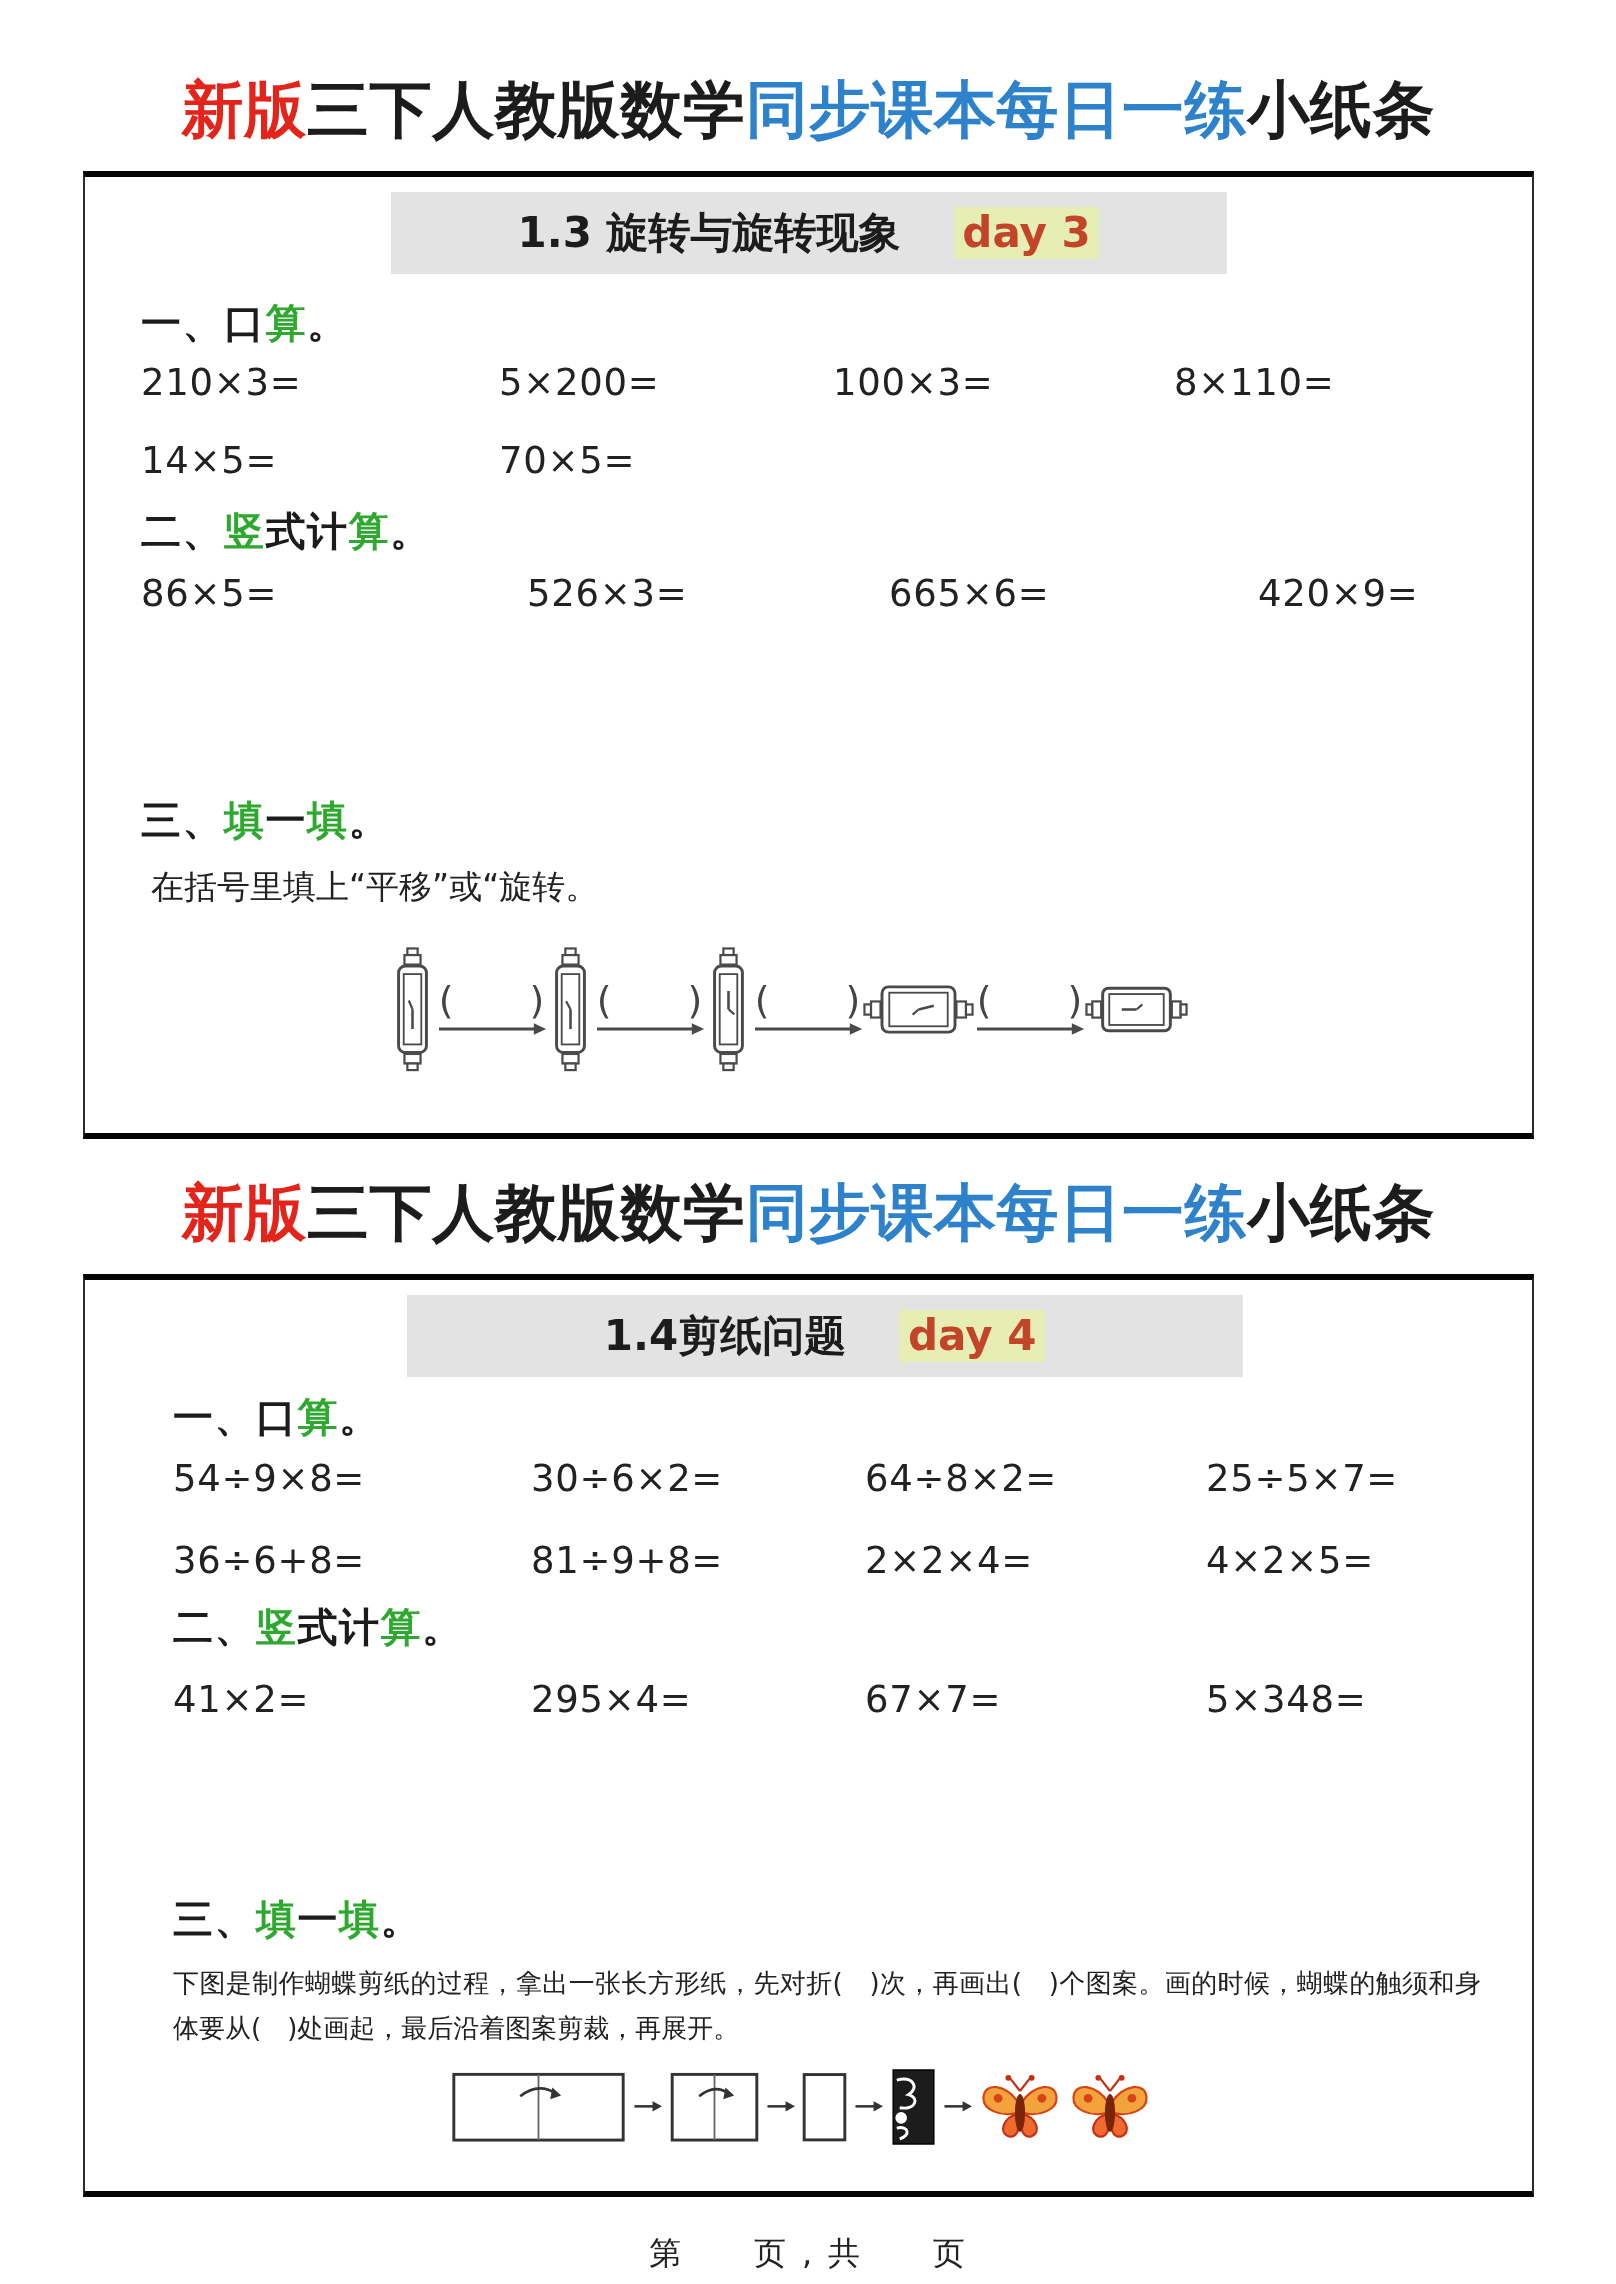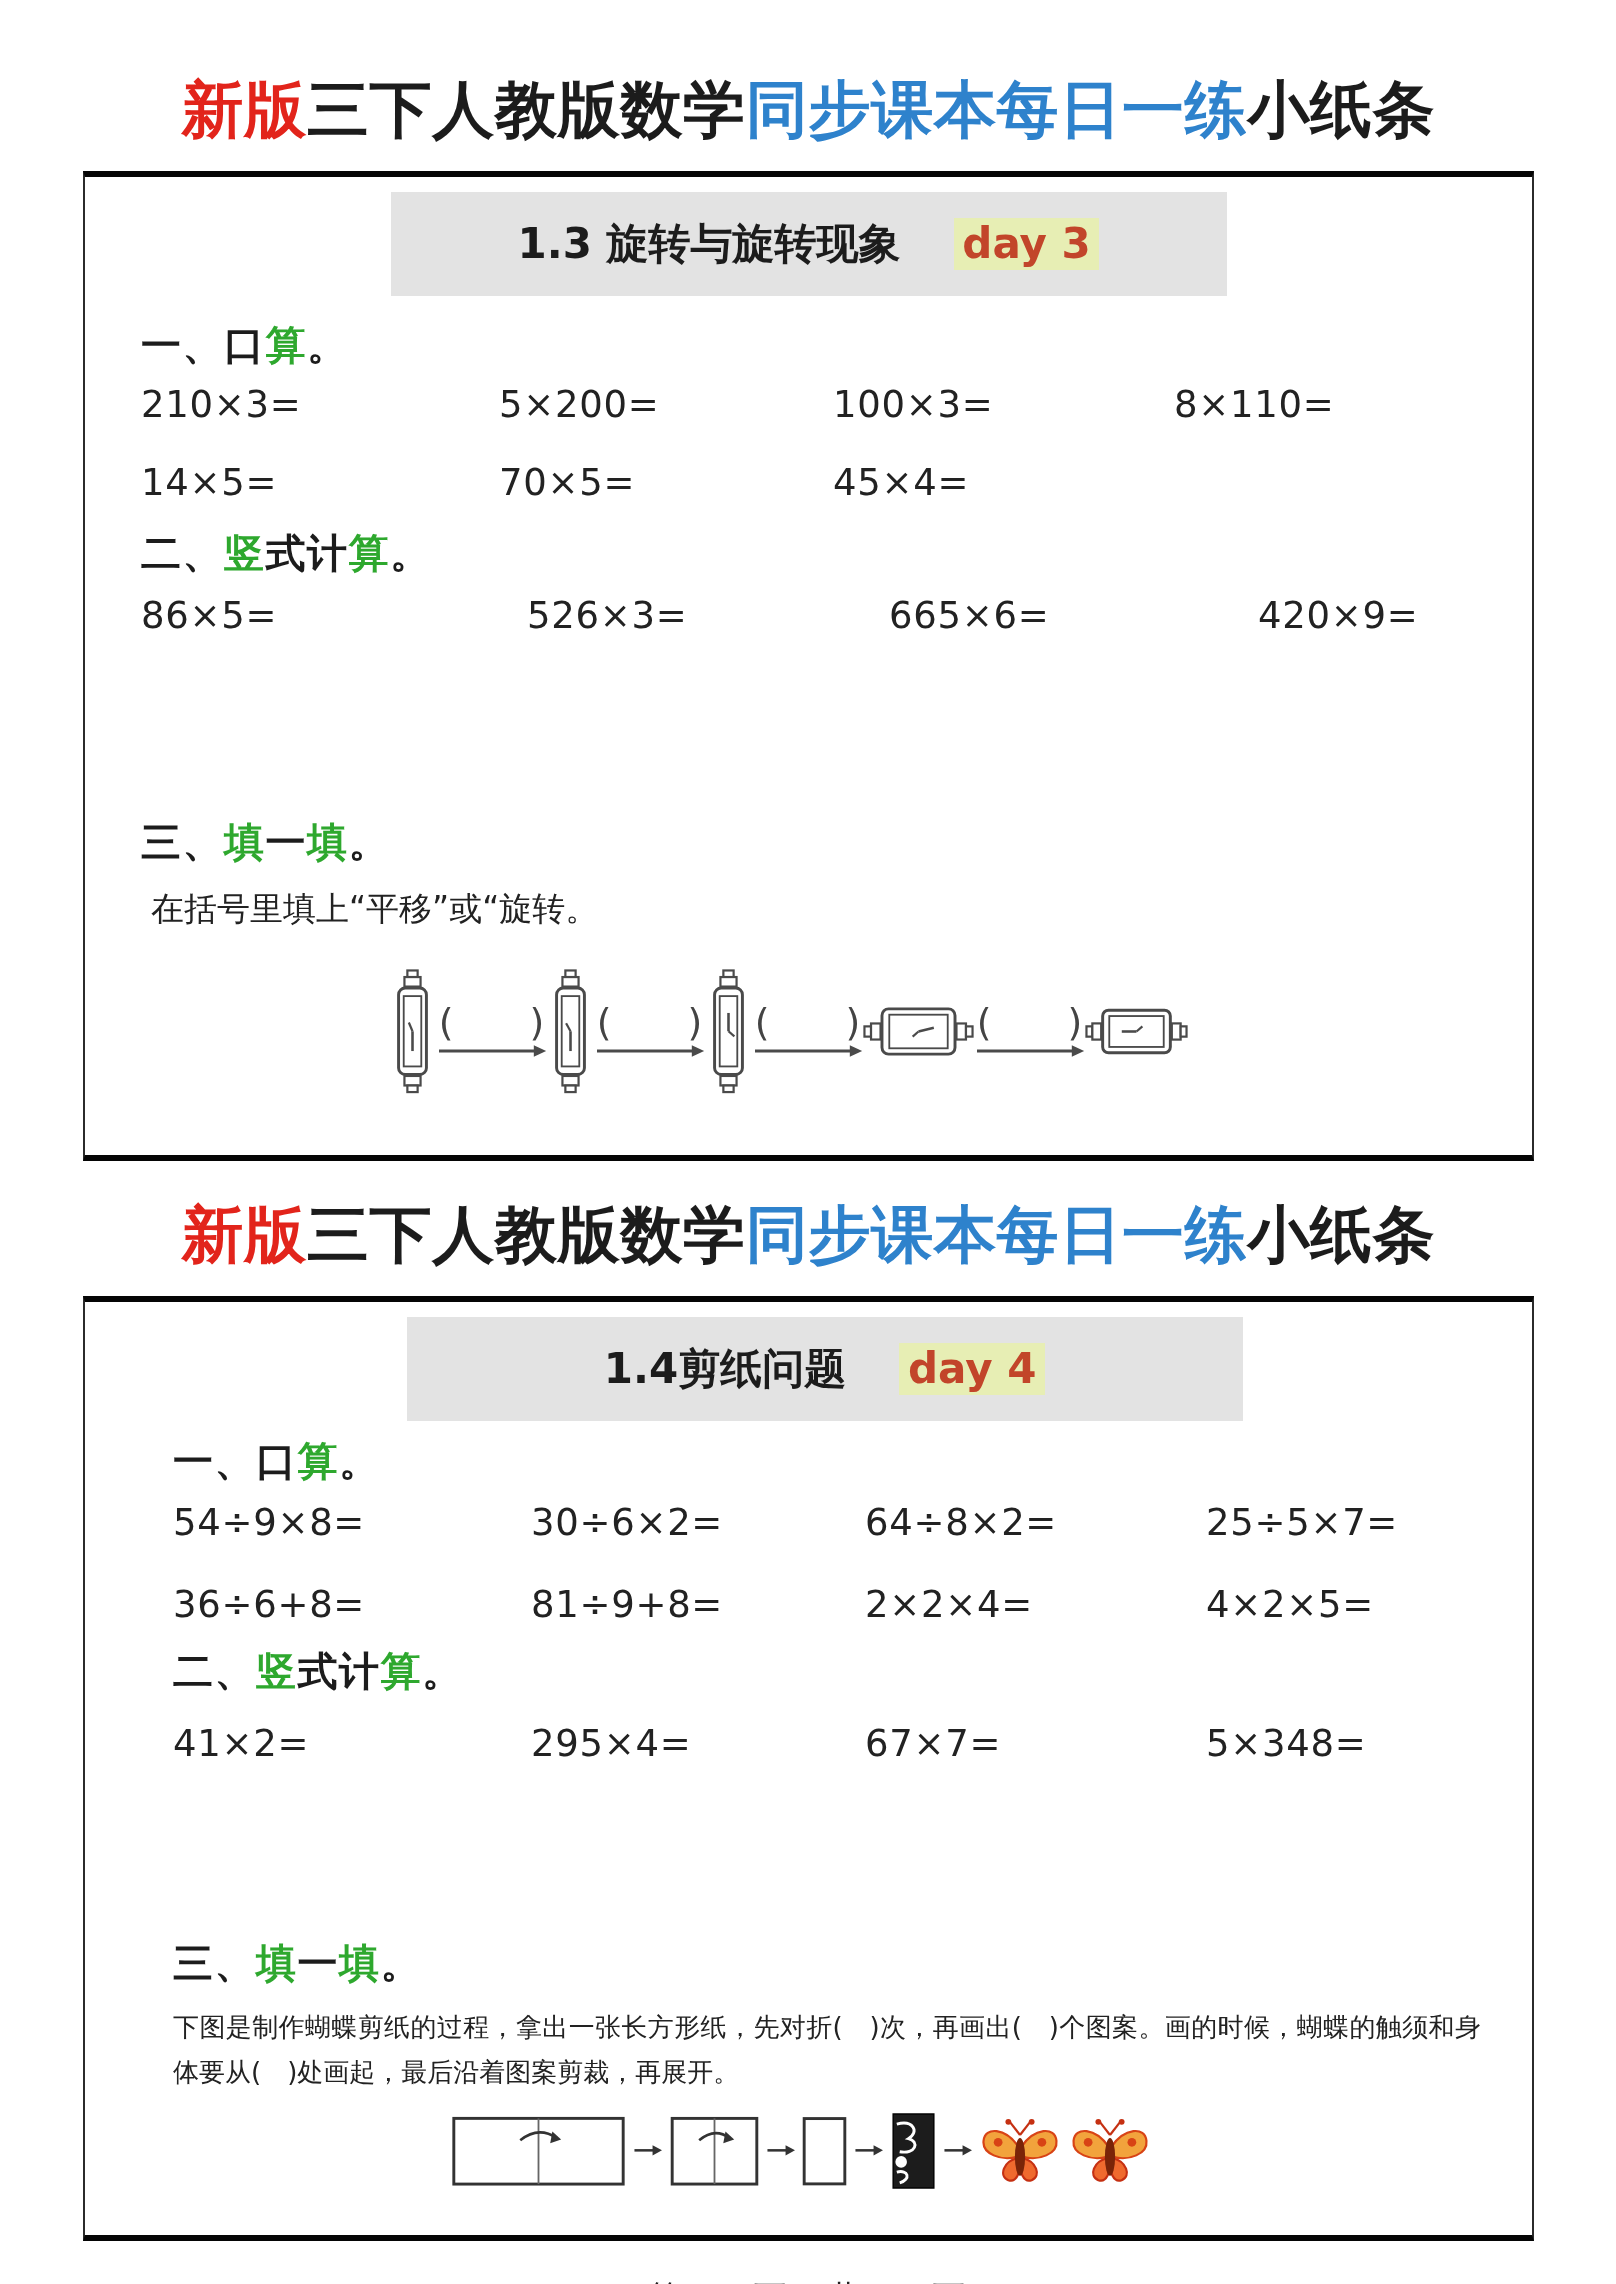--- a/index.html
+++ b/index.html
@@ -25,21 +25,21 @@
   .main-title.first{padding-top:65px;}
   .main-title.second{margin-top:29px;}
   .main-title .seg-red{color:var(--title-red);}
   .main-title .seg-blue{color:var(--title-blue);}
   
   .sheet{
     width:1451px;margin:16px auto 0;background:#fff;
     border:2.2px solid #2b2b2b;border-top:6.6px solid #050505;border-bottom:6.6px solid #050505;
   }
   .lesson-bar{
-    width:836px;height:104px;margin:14.7px auto 0;background:var(--bar-bg);
+    width:836px;height:82px;margin:14.7px auto 0;background:var(--bar-bg);
     display:flex;align-items:center;justify-content:center;gap:53px;
     font-size:42px;font-weight:bold;white-space:nowrap;
   }
   .day-badge{color:var(--day-text);background:var(--day-bg);padding:1.5px 8.8px;font-weight:bold;}
   .q-heading{font-size:40px;font-weight:bold;margin-left:56px;letter-spacing:1.5px;}
   .q-heading .green{color:var(--green);}
   .problem-grid{
     display:grid;grid-template-columns:358px 334px 341px 1fr;
     padding-left:56px;font-size:37px;line-height:1.2;color:#222;
     letter-spacing:0.7px;
@@ -91,21 +91,20 @@
     <div class="q-heading h-oral">
       <span>一、口</span><span class="green">算</span><span>。</span>
     </div>
     <div class="problem-grid g-oral">
       <div>210×3=</div>
       <div>5×200=</div>
       <div>100×3=</div>
       <div>8×110=</div>
       <div>14×5=</div>
       <div>70×5=</div>
-      <div>45×4=</div>
     </div>
 
     <div class="q-heading h-vert">
       <span>二、</span><span class="green">竖</span><span>式计</span><span class="green">算</span><span>。</span>
     </div>
     <div class="problem-grid g-vert">
       <div>86×5=</div>
       <div>526×3=</div>
       <div>665×6=</div>
       <div>420×9=</div>

